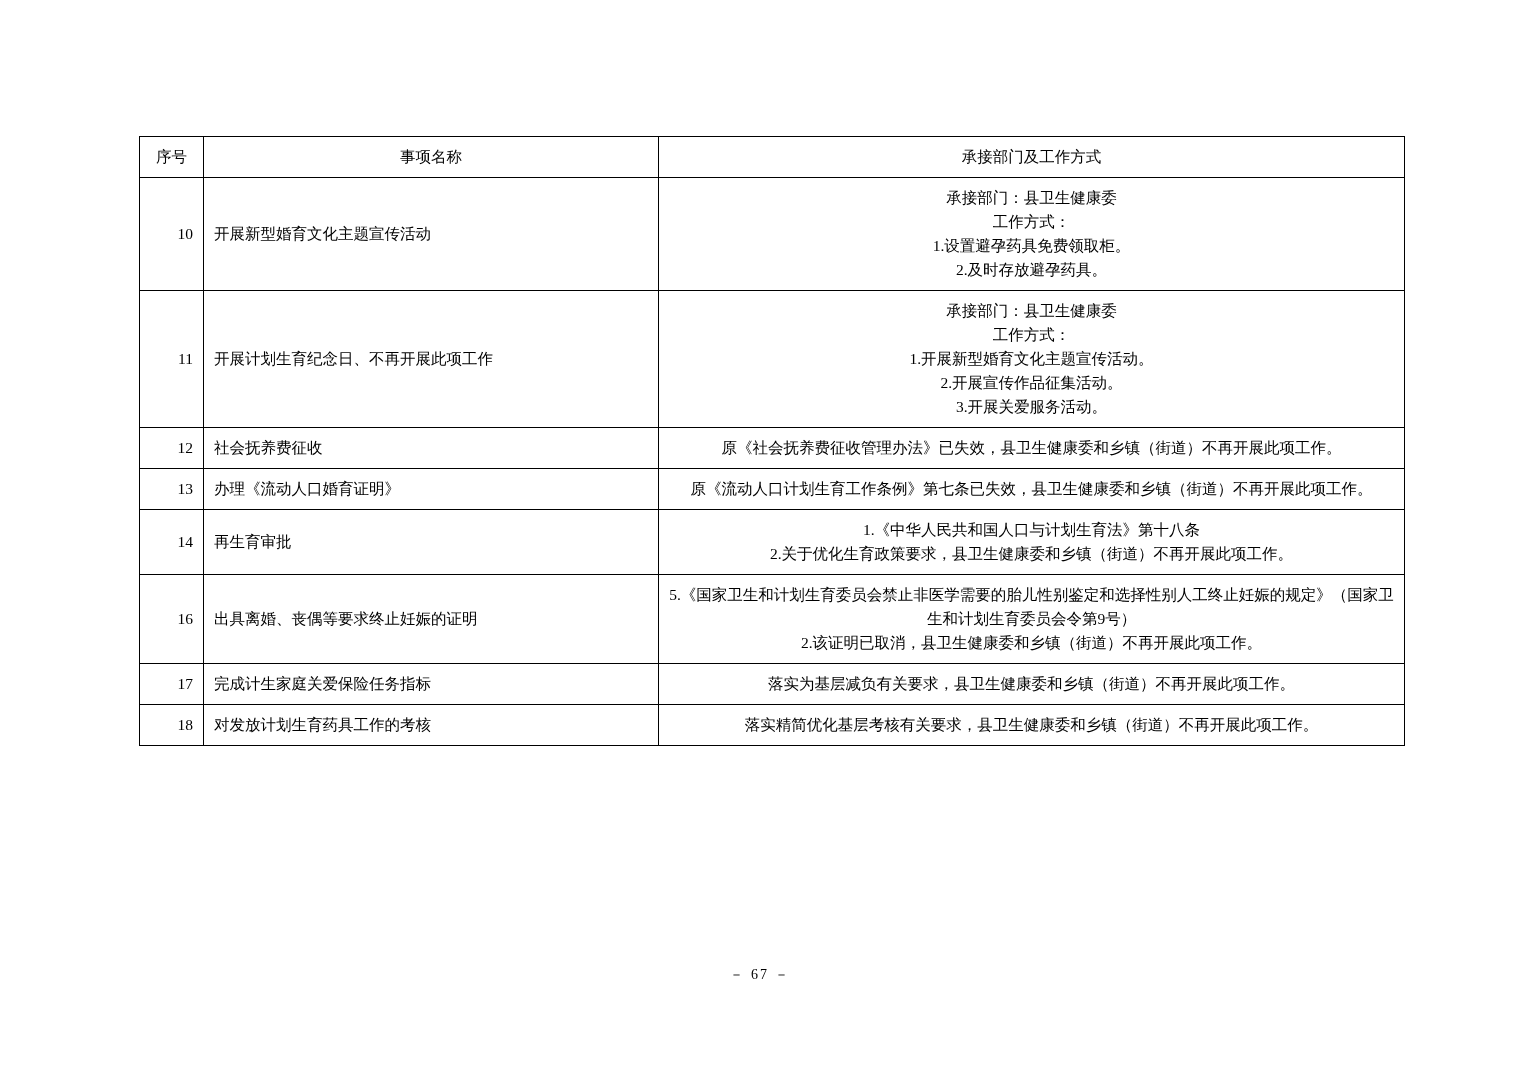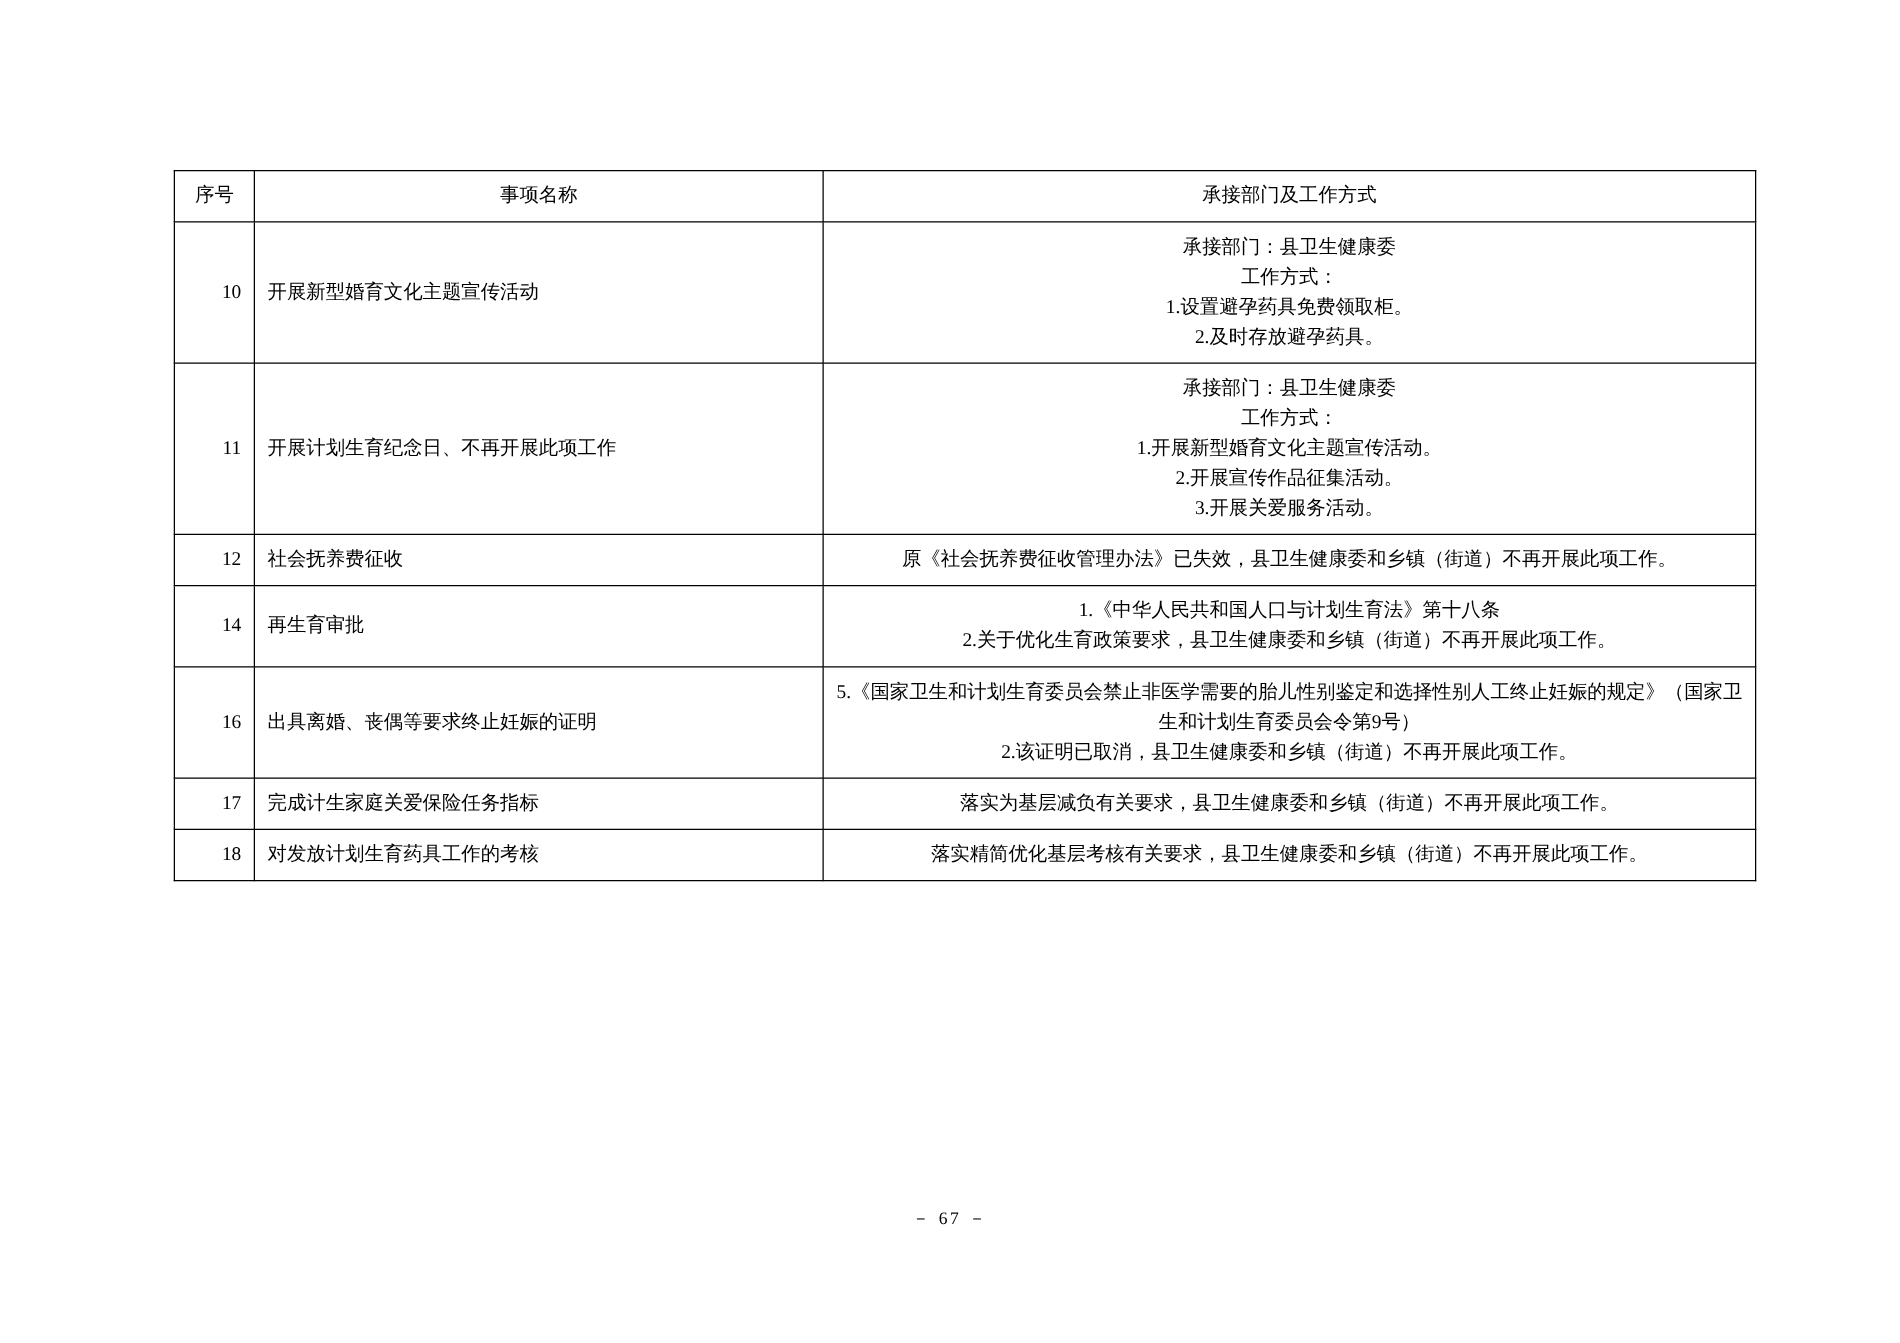--- a/index.html
+++ b/index.html
@@ -118,20 +118,27 @@
             </td>
           </tr>
           <tr>
             <td class="num">12</td>
             <td class="name">社会抚养费征收</td>
             <td class="dept">
               <div class="dept-line">原《社会抚养费征收管理办法》已失效，县卫生健康委和乡镇（街道）不再开展此项工作。</div>
             </td>
           </tr>
           <tr>
+            <td class="num">13</td>
+            <td class="name">办理《流动人口婚育证明》</td>
+            <td class="dept">
+              <div class="dept-line">原《流动人口计划生育工作条例》第七条已失效，县卫生健康委和乡镇（街道）不再开展此项工作。</div>
+            </td>
+          </tr>
+          <tr>
             <td class="num">14</td>
             <td class="name">再生育审批</td>
             <td class="dept">
               <div class="dept-line">1.《中华人民共和国人口与计划生育法》第十八条</div>
               <div class="dept-line">2.关于优化生育政策要求，县卫生健康委和乡镇（街道）不再开展此项工作。</div>
             </td>
           </tr>
           <tr>
             <td class="num">16</td>
             <td class="name">出具离婚、丧偶等要求终止妊娠的证明</td>

